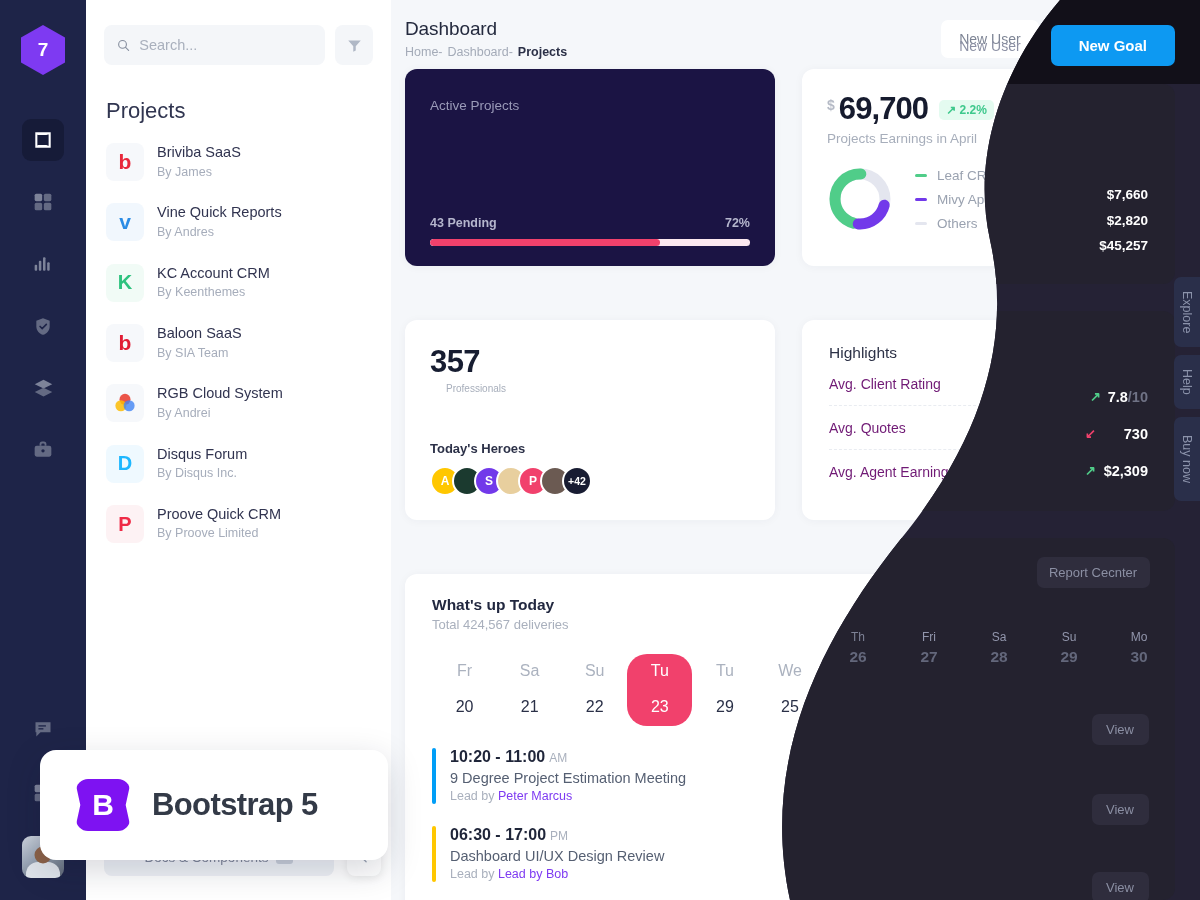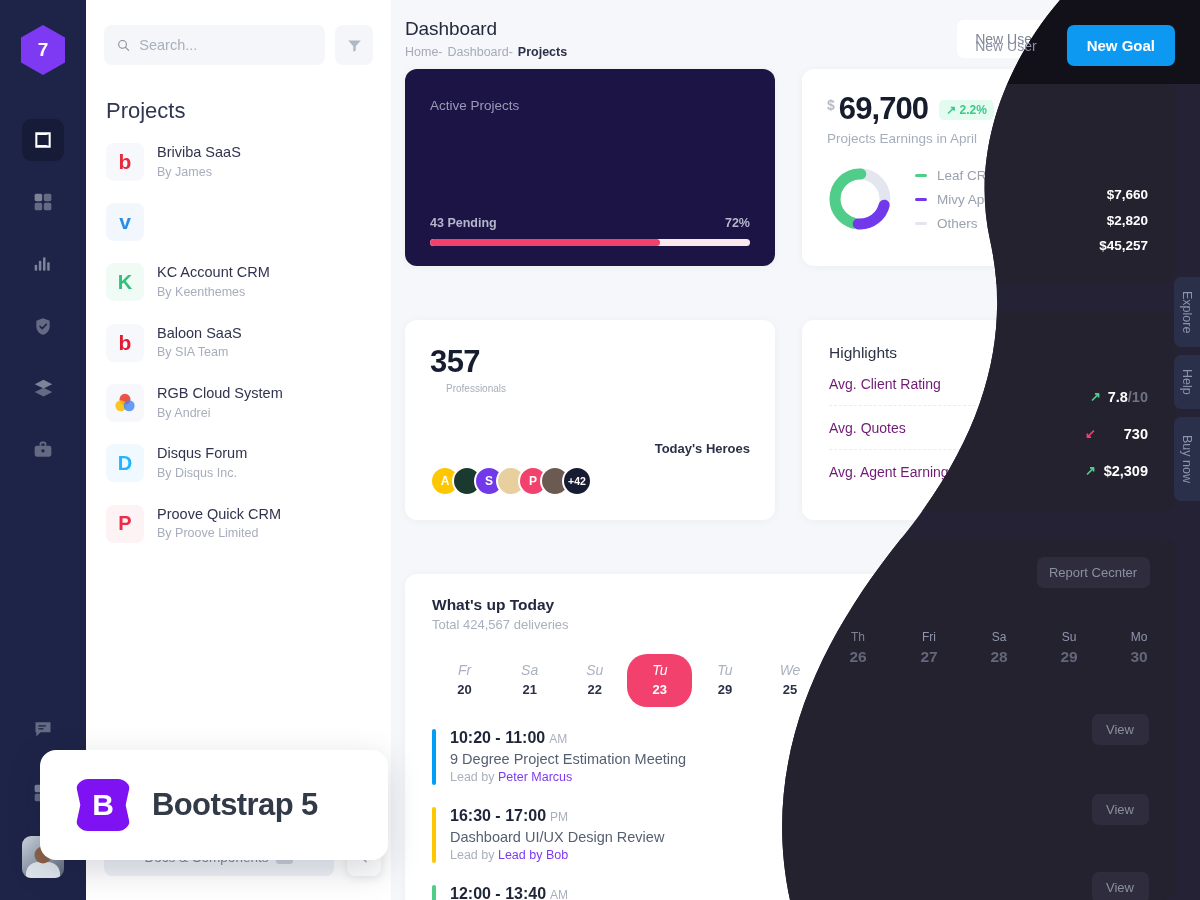--- a/index.html
+++ b/index.html
@@ -101,21 +101,21 @@
   .page-title { font-size: 19px; color: #242a3e; font-weight: 500; letter-spacing: -.1px;}
   .crumbs { margin-top: 5px; font-size: 12.5px; color: #a4abb8; display: flex; gap: 5px;}
   .crumbs .cur { color: #2b3047; font-weight: 600; }
   .btn-row { display: flex; gap: 12px; align-items: center; }
   .btn-light {
     background: #ffffff; color: #7e8595; border: none; border-radius: 7px;
     padding: 0 18px; height: 38px; font-size: 14px; font-family: "Liberation Sans", sans-serif;
   }
   .btn-primary {
     background: #0d99f2; color: #fff; border: none; border-radius: 7px;
-    padding: 0 20px; height: 41px; font-size: 15px; font-weight: bold;
+    padding: 0 28px; height: 41px; font-size: 15px; font-weight: bold;
     font-family: "Liberation Sans", sans-serif;
   }
 
   
   .grid { padding: 10px 25px 0 14px; display: flex; gap: 27px; flex-wrap: wrap; }
   .card { background: #fff; border-radius: 12px; box-shadow: 0 1px 10px rgba(30,40,70,.045); }
   .card-dark { background: #1b1444; }
   .col { width: 370px; }
 
   .c-active { height: 197px; padding: 24px 25px 20px 25px; display: flex; flex-direction: column; }
@@ -137,21 +137,21 @@
   .earn-body { display: flex; align-items: center; margin-top: 20px; gap: 22px; }
   .legend { flex: 1; display: flex; flex-direction: column; gap: 9px; }
   .leg-row { display: flex; align-items: center; }
   .leg-dash { width: 12px; height: 3px; border-radius: 2px; margin-right: 10px; }
   .leg-lab { font-size: 13.5px; color: #9aa2b0; flex: 1; }
   .leg-val { font-size: 13.5px; color: #2b3047; font-weight: bold; }
 
   .c-pros { height: 200px; padding: 24px 25px; display: flex; flex-direction: column; }
   .c-pros .big { font-size: 31px; color: #171d31; font-weight: bold; letter-spacing: -.6px;}
   .c-pros .sub { font-size: 10px; color: #a7aebb; margin-top: 3px; margin-left: 16px; }
-  .heroes-lab { font-size: 13px; color: #2c3148; font-weight: bold; margin-top: auto; text-align: right; }
+  .heroes-lab { font-size: 13px; color: #2c3148; font-weight: bold; margin-top: auto; }
   .heroes { display: flex; margin-top: 10px; }
   .hero {
     width: 30px; height: 30px; border-radius: 50%; margin-right: -8px;
     border: 2px solid #fff; display: flex; align-items: center; justify-content: center;
     color: #fff; font-size: 12px; font-weight: bold;
   }
 
   .c-high { height: 200px; padding: 24px 27px; }
   .high-title { font-size: 15.5px; color: #2d3247; font-weight: 500; }
   .high-row {
@@ -171,22 +171,22 @@
   .whats-s { font-size: 13px; color: #a9b0bd; margin-top: 3px; }
   .report-btn {
     margin-left: auto; background: #f2f4f8; color: #8b93a4; border: none;
     border-radius: 7px; height: 34px; padding: 0 15px; font-size: 13.5px;
     font-family: "Liberation Sans", sans-serif;
   }
   .days { display: flex; margin-top: 22px; }
   .day {
     width: 70px; text-align: center; padding: 8px 0 10px 0; border-radius: 20px;
   }
-  .day .dn { font-size: 14px; color: #abb2bf; font-style: italic; }
-  .day .dd { font-size: 13px; color: #2a3047; font-weight: bold; margin-top: 4px; }
+  .day .dn { font-size: 16px; color: #abb2bf; }
+  .day .dd { font-size: 16px; color: #2a3047; font-weight: normal; margin-top: 18px; }
   .day.active { background: #f1416c; }
   .day.active .dn, .day.active .dd { color: #fff; }
 
   .ev { display: flex; align-items: flex-start; margin-top: 22px; }
   .ev-bar { width: 4px; border-radius: 3px; align-self: stretch; min-height: 56px; margin-right: 14px;}
   .ev-time { font-size: 16px; color: #1f2539; font-weight: bold; }
   .ev-time .ap { font-size: 12px; color: #a9b0bd; font-weight: normal; margin-left: 4px;}
   .ev-name { font-size: 14.5px; color: #555f72; margin-top: 4px; }
   .ev-lead { font-size: 12.5px; color: #a9b0bd; margin-top: 3px; }
   .ev-lead b { color: #7e3af2; font-weight: normal; }
@@ -319,20 +319,24 @@
         <span style="font-size:21px;font-weight:bold;color:#e8283b">b</span>
       </div>
       <div>
         <div class="proj-name">Briviba SaaS</div>
         <div class="proj-by">By James</div>
       </div>
     </div>
     <div class="proj-item">
       <div class="proj-logo" style="background:#f1f7fd">
         <span style="font-size:21px;font-weight:bold;color:#2b8ce5">v</span>
+      </div>
+      <div>
+        <div class="proj-name">Vine Quick Reports</div>
+        <div class="proj-by">By Andres</div>
       </div>
     </div>
     <div class="proj-item">
       <div class="proj-logo" style="background:#f1fbf6">
         <span style="font-size:20px;font-weight:bold;color:#2ec27e">K</span>
       </div>
       <div>
         <div class="proj-name">KC Account CRM</div>
         <div class="proj-by">By Keenthemes</div>
       </div>
@@ -549,21 +553,21 @@
           <div class="ev-time"><span>10:20 - 11:00</span><span class="ap">AM</span></div>
           <div class="ev-name">9 Degree Project Estimation Meeting</div>
           <div class="ev-lead"><span>Lead by </span><b>Peter Marcus</b></div>
         </div>
         <button class="ev-view">View</button>
       </div>
 
       <div class="ev">
         <div class="ev-bar" style="background:#ffc700"></div>
         <div>
-          <div class="ev-time"><span>16:30 - 17:00</span><span class="ap">PM</span></div>
+          <div class="ev-time"><span>06:30 - 17:00</span><span class="ap">PM</span></div>
           <div class="ev-name">Dashboard UI/UX Design Review</div>
           <div class="ev-lead"><span>Lead by </span><b>Lead by Bob</b></div>
         </div>
         <button class="ev-view">View</button>
       </div>
 
       <div class="ev">
         <div class="ev-bar" style="background:#50cd89"></div>
         <div>
           <div class="ev-time"><span>12:00 - 13:40</span><span class="ap">AM</span></div>

